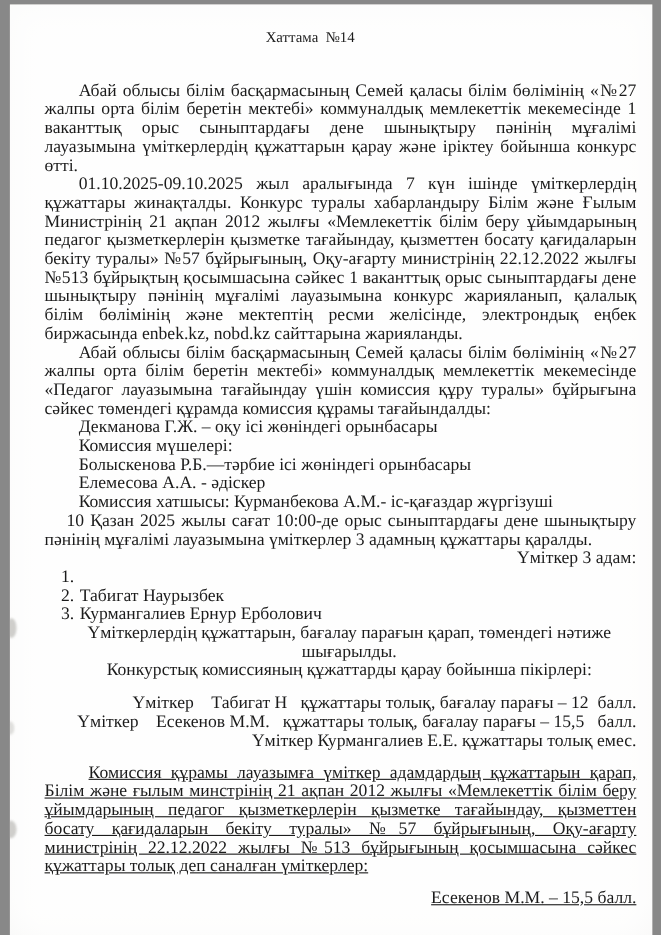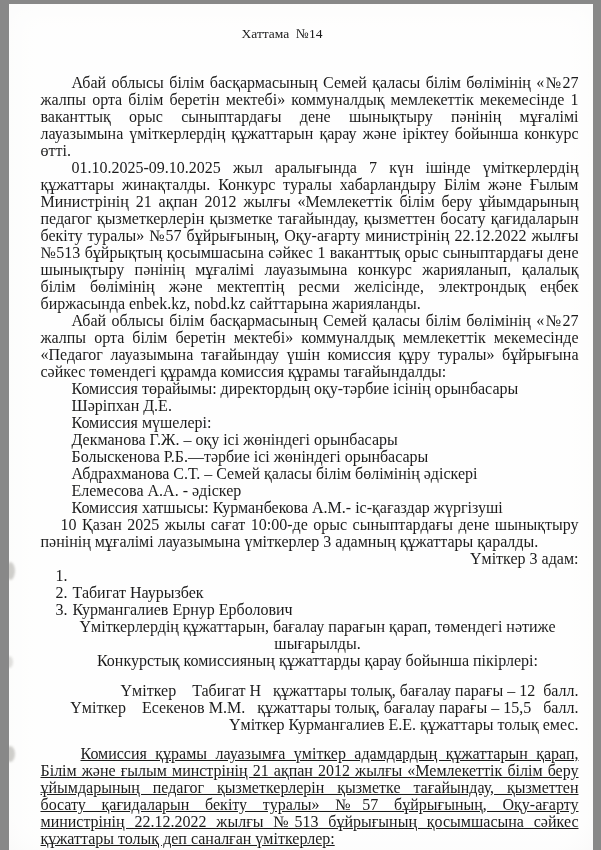--- a/index.html
+++ b/index.html
@@ -100,25 +100,23 @@
 
   <header class="doc-header">
     <div class="doc-title pre">Хаттама  №14</div>
   </header>
 
   <main class="doc-body">
     <p class="para ind31">Абай облысы білім басқармасының Семей қаласы білім бөлімінің «№27 жалпы орта білім беретін мектебі» коммуналдық мемлекеттік мекемесінде 1 ваканттық орыс сыныптардағы дене шынықтыру пәнінің мұғалімі лауазымына  үміткерлердің құжаттарын қарау және іріктеу бойынша конкурс өтті.</p>
     <p class="para ind31">01.10.2025-09.10.2025 жыл аралығында 7 күн ішінде үміткерлердің құжаттары жинақталды. Конкурс туралы хабарландыру  Білім және Ғылым Министрінің 21 ақпан 2012 жылғы «Мемлекеттік білім беру ұйымдарының педагог қызметкерлерін қызметке тағайындау, қызметтен босату қағидаларын бекіту туралы» №57 бұйрығының, Оқу-ағарту министрінің 22.12.2022 жылғы №513 бұйрықтың қосымшасына сәйкес 1 ваканттық орыс сыныптардағы дене шынықтыру пәнінің мұғалімі  лауазымына конкурс жарияланып, қалалық білім бөлімінің және мектептің ресми  желісінде, электрондық еңбек биржасында enbek.kz, nobd.kz сайттарына жарияланды.</p>
     <p class="para ind31">Абай облысы білім басқармасының Семей қаласы білім бөлімінің «№27 жалпы орта білім беретін мектебі» коммуналдық мемлекеттік мекемесінде  «Педагог лауазымына тағайындау үшін комиссия құру туралы» бұйрығына сәйкес төмендегі құрамда комиссия құрамы тағайындалды:</p>
 
-    <div class="para pl31">Комиссия төрайымы: директордың оқу-тәрбие ісінің орынбасары Шәріпхан Д.Е.</div>
+    <div class="para pl31">Декманова Г.Ж. – оқу ісі жөніндегі орынбасары</div>
     <div class="para pl31">Комиссия мүшелері:</div>
-    <div class="para pl31">Декманова Г.Ж. – оқу ісі жөніндегі орынбасары</div>
     <div class="para pl31">Болыскенова Р.Б.—тәрбие ісі жөніндегі орынбасары</div>
-    <div class="para pl31">Абдрахманова С.Т. – Семей қаласы білім бөлімінің әдіскері</div>
     <div class="para pl31">Елемесова А.А. - әдіскер</div>
     <div class="para pl31">Комиссия хатшысы: Курманбекова А.М.- іс-қағаздар жүргізуші</div>
 
     <p class="para ind20">10 Қазан  2025  жылы сағат 10:00-де орыс сыныптардағы  дене шынықтыру пәнінің  мұғалімі лауазымына  үміткерлер   3  адамның құжаттары қаралды.</p>
     <div class="para plain">Үміткер 3 адам:</div>
 
     <div class="cand-row">
       <span class="cand-num">1.</span>
     </div>
     <div class="cand-row">

